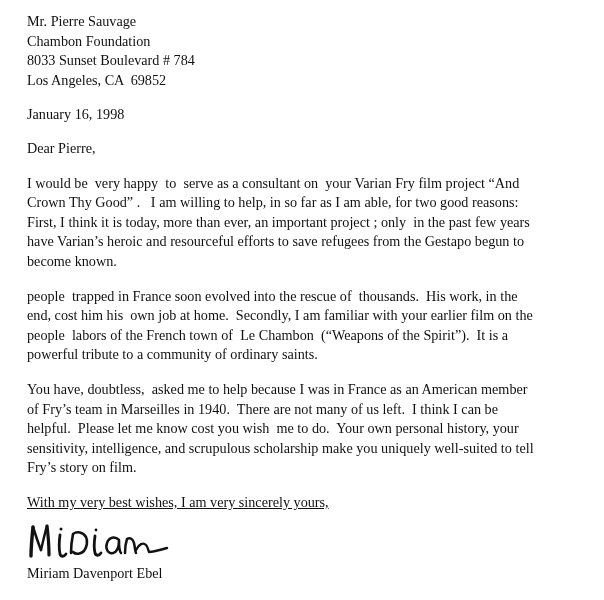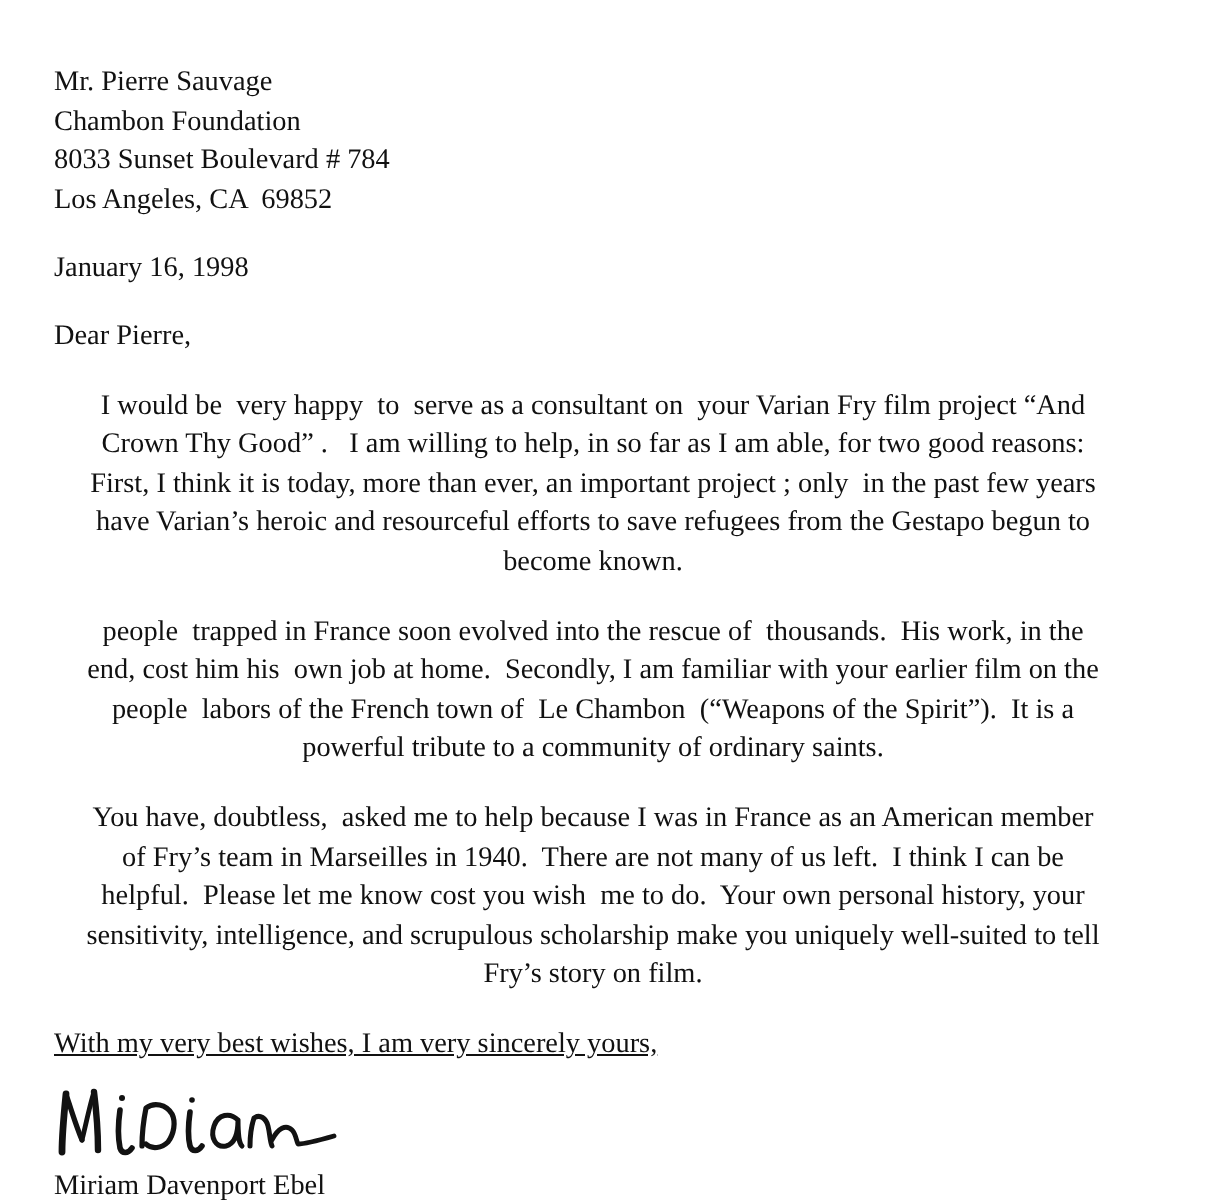--- a/index.html
+++ b/index.html
@@ -14,40 +14,38 @@
     color: #111111;
     overflow: hidden;
   }
   .page {
     position: relative;
     width: 604px;
     height: 464px;
     background: #ffffff;
     box-sizing: border-box;
     padding: 12px 38px 0 27px;
-    margin-top: 20px;
   }
   .letter-body {
     font-size: 14.2px;
     line-height: 19.6px;
     text-align: left;
   }
   .addr-block .addr-line {
     white-space: pre;
   }
   .block-gap-date { height: 15px; }
   .block-gap-salutation { height: 14px; }
   .block-gap-para { height: 15px; }
   .para {
     margin: 0;
   }
   .para .ln {
     display: block;
     white-space: pre;
-    text-align: center;
   }
   .closing-block {
     margin-top: 15px;
     text-decoration: underline;
   }
   .signature-wrap {
     margin-top: 7px;
     height: 44px;
     width: 180px;
   }

